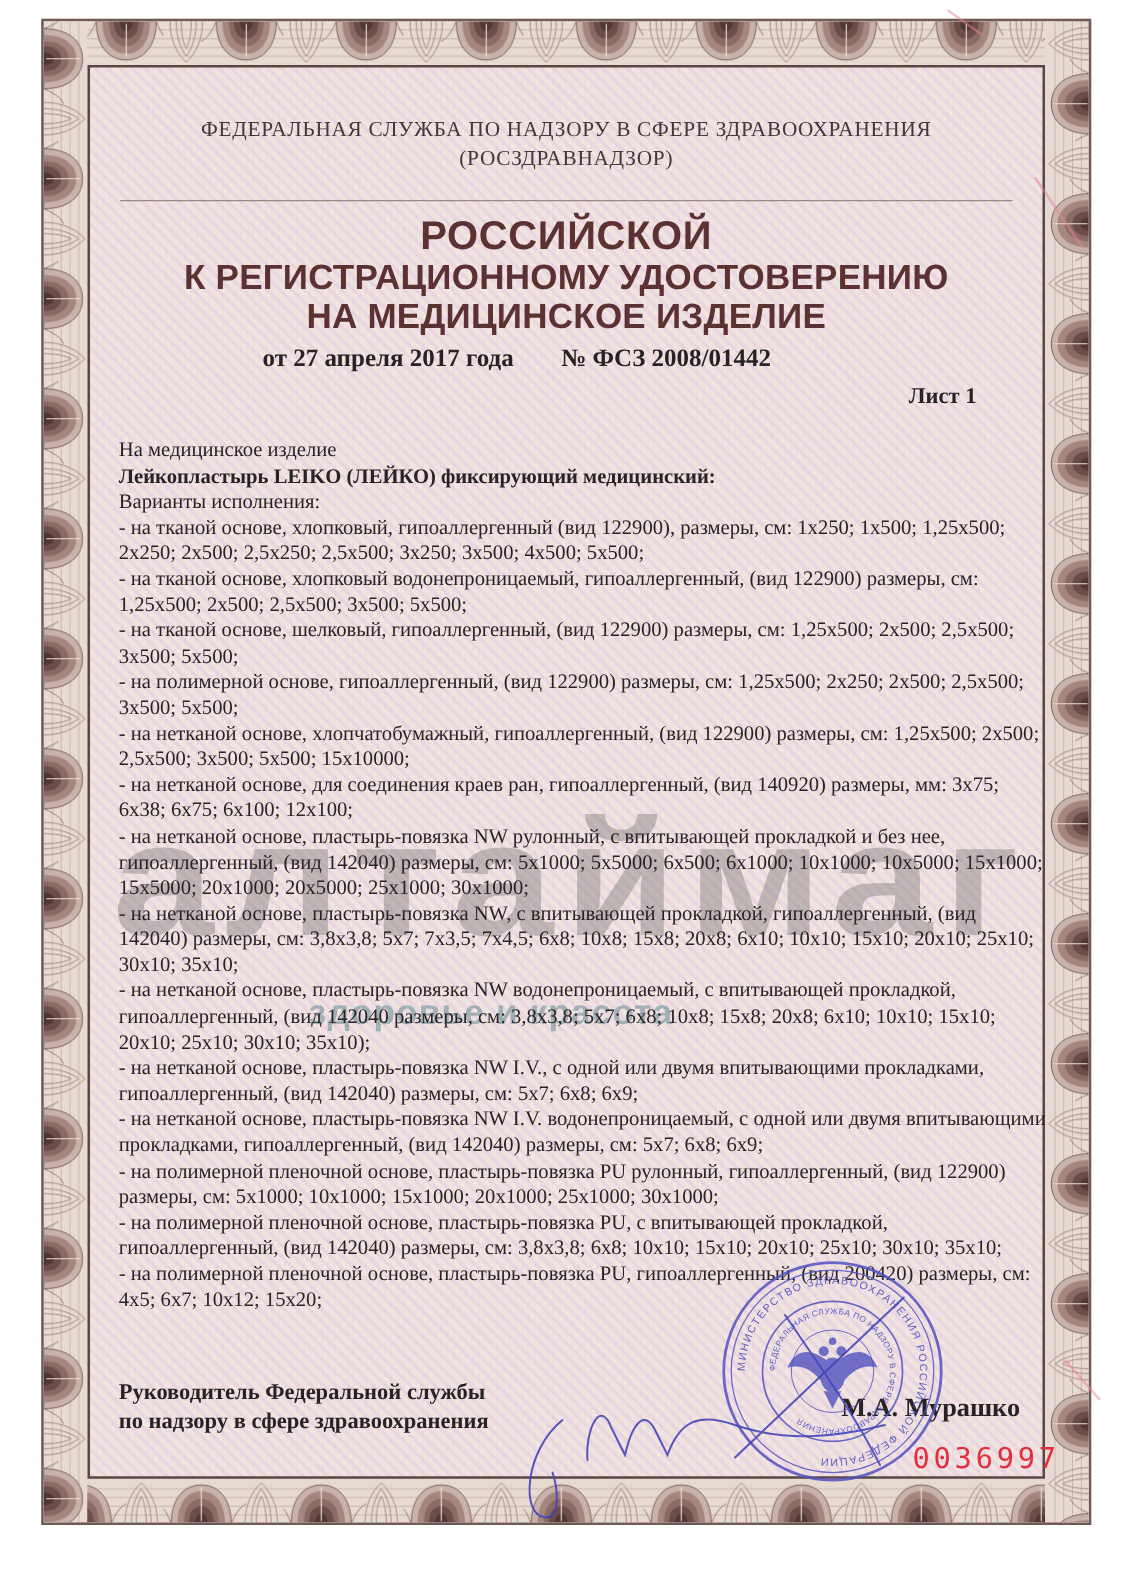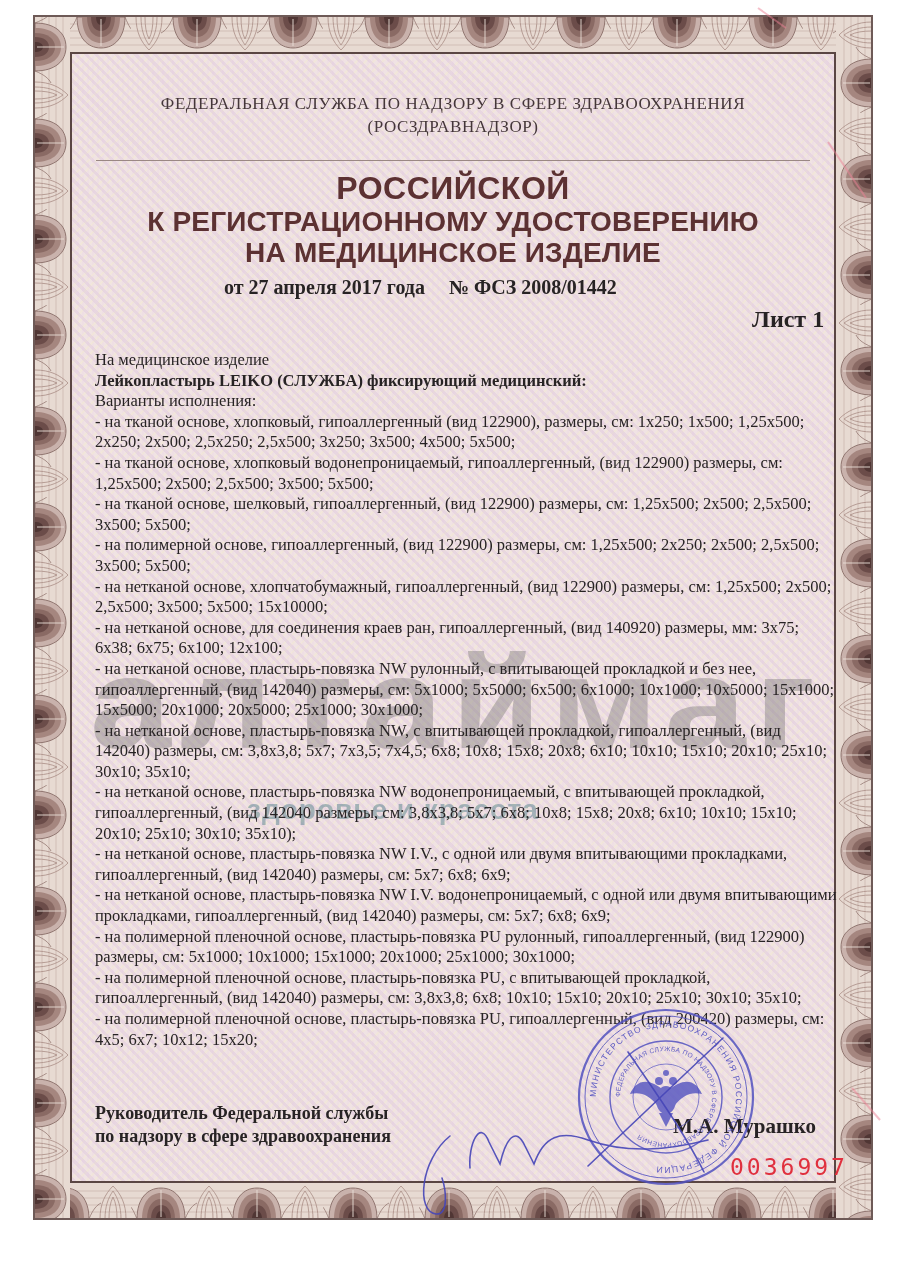--- a/index.html
+++ b/index.html
@@ -30,23 +30,23 @@
       repeating-linear-gradient(90deg, rgba(236,216,228,.35) 0 2px, rgba(0,0,0,0) 2px 5px);
   }
   .agency{position:absolute;left:0;top:38px;width:100%;text-align:center;
     font-size:17px;line-height:23px;letter-spacing:.6px;color:#443639;}
   .divider{position:absolute;left:24px;top:106px;width:714px;height:1px;background:#9b8884;}
   .titleblock{position:absolute;left:0;top:116px;width:100%;text-align:center;
     font-family:"Liberation Sans", sans-serif;font-weight:bold;color:#5c3132;}
   .title1{font-size:32px;line-height:36px;letter-spacing:.5px;}
   .title2,.title3{font-size:28px;line-height:31px;letter-spacing:.2px;}
   .dateline{position:absolute;top:222px;left:0;width:100%;font-weight:bold;font-size:20px;}
-  .datelabel{position:absolute;left:152px;top:0;white-space:nowrap;}
+  .datelabel{position:absolute;left:138px;top:0;white-space:nowrap;}
   .numlabel{position:absolute;left:377px;top:0;white-space:nowrap;}
-  .sheet{position:absolute;left:655px;top:252px;font-weight:bold;font-size:24px;white-space:nowrap;margin-left:25px;}
+  .sheet{position:absolute;left:655px;top:252px;font-weight:bold;font-size:18px;white-space:nowrap;}
   .content{position:absolute;left:23px;top:296px;width:742px;font-size:16.5px;line-height:20.6px;}
   .content p{margin:0;}
   .bold{font-weight:bold;}
   .signer{position:absolute;left:23px;top:1048px;font-weight:bold;font-size:18px;line-height:23px;}
   .signername{position:absolute;left:601px;top:1060px;font-weight:bold;font-size:21px;white-space:nowrap;}
   .serial{position:absolute;left:658px;top:1100px;font-family:"DejaVu Sans Mono", monospace;
     font-size:23px;letter-spacing:3px;color:#e0303e;white-space:nowrap;}
   
   .wm-main{position:absolute;left:18px;top:584px;width:740px;
     font-family:"Liberation Sans", sans-serif;font-weight:bold;font-size:130px;line-height:1;
@@ -179,21 +179,21 @@
 
       <div class="dateline">
         <span class="datelabel">от  27 апреля 2017 года</span>
         <span class="numlabel">№  ФСЗ 2008/01442</span>
       </div>
 
       <div class="sheet">Лист 1</div>
 
       <div class="content">
         <p>На медицинское изделие</p>
-        <p class="bold">Лейкопластырь LEIKO (СЛУЖБА) фиксирующий медицинский:</p>
+        <p class="bold">Лейкопластырь LEIKO (ЛЕЙКО) фиксирующий медицинский:</p>
         <p>Варианты исполнения:</p>
         <div>
             <p>- на тканой основе, хлопковый, гипоаллергенный (вид 122900), размеры, см: 1х250; 1х500; 1,25х500; 2х250; 2х500; 2,5х250; 2,5х500; 3х250; 3х500; 4х500; 5х500;</p>
             <p>- на тканой основе, хлопковый водонепроницаемый, гипоаллергенный, (вид 122900) размеры, см: 1,25х500; 2х500; 2,5х500; 3х500; 5х500;</p>
             <p>- на тканой основе, шелковый, гипоаллергенный, (вид 122900) размеры, см: 1,25х500; 2х500; 2,5х500; 3х500; 5х500;</p>
             <p>- на полимерной основе, гипоаллергенный, (вид 122900) размеры, см: 1,25х500; 2х250; 2х500; 2,5х500; 3х500; 5х500;</p>
             <p>- на нетканой основе, хлопчатобумажный, гипоаллергенный, (вид 122900) размеры, см: 1,25х500; 2х500; 2,5х500; 3х500; 5х500; 15х10000;</p>
             <p>- на нетканой основе, для соединения краев ран, гипоаллергенный, (вид 140920) размеры, мм: 3х75; 6х38; 6х75; 6х100; 12х100;</p>
             <p>- на нетканой основе, пластырь-повязка NW рулонный, с впитывающей прокладкой и без нее, гипоаллергенный, (вид 142040) размеры, см: 5х1000; 5х5000; 6х500; 6х1000; 10х1000; 10х5000; 15х1000; 15х5000; 20х1000; 20х5000; 25х1000; 30х1000;</p>
             <p>- на нетканой основе, пластырь-повязка NW, с впитывающей прокладкой, гипоаллергенный, (вид 142040) размеры, см: 3,8х3,8; 5х7; 7х3,5; 7х4,5; 6х8; 10х8; 15х8; 20х8; 6х10; 10х10; 15х10; 20х10; 25х10; 30х10; 35х10;</p>

